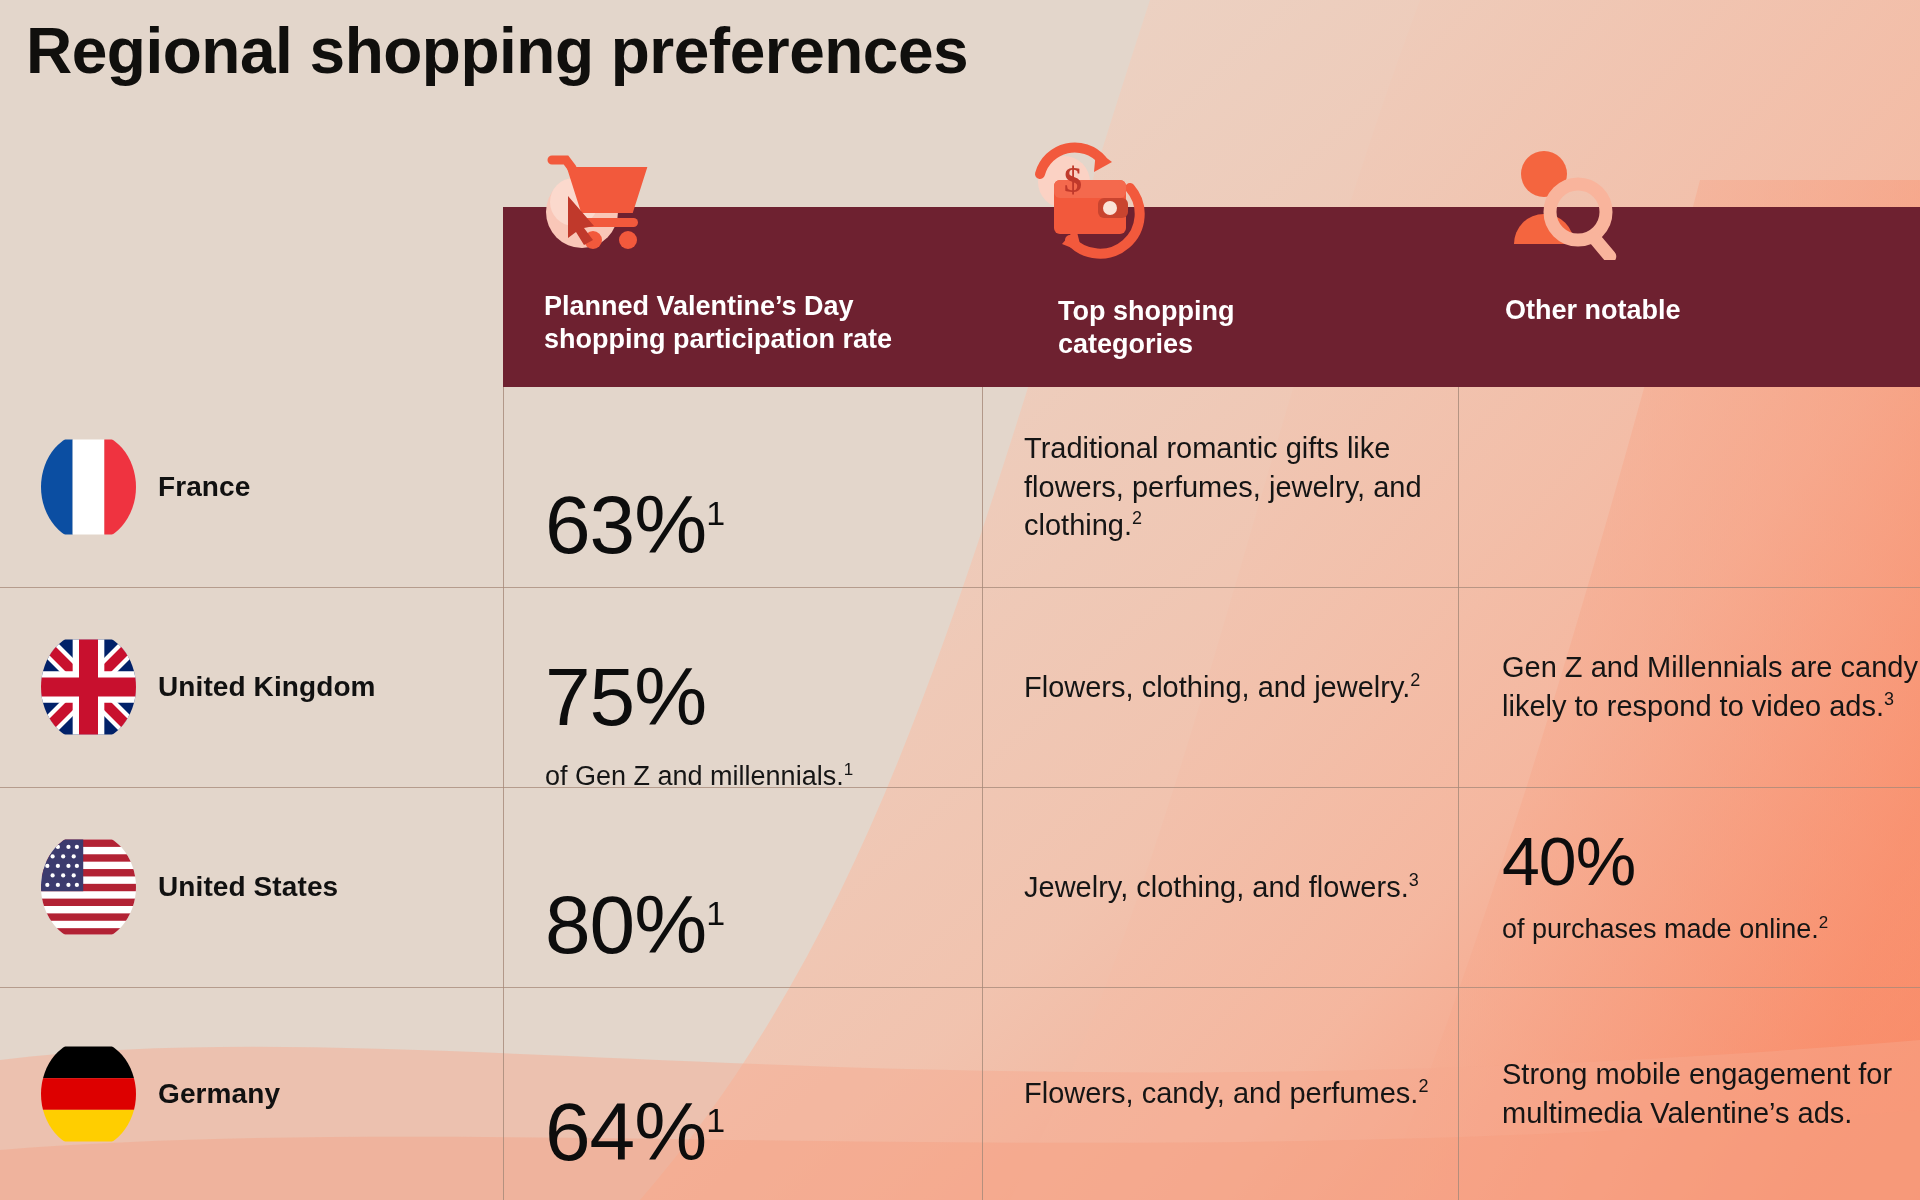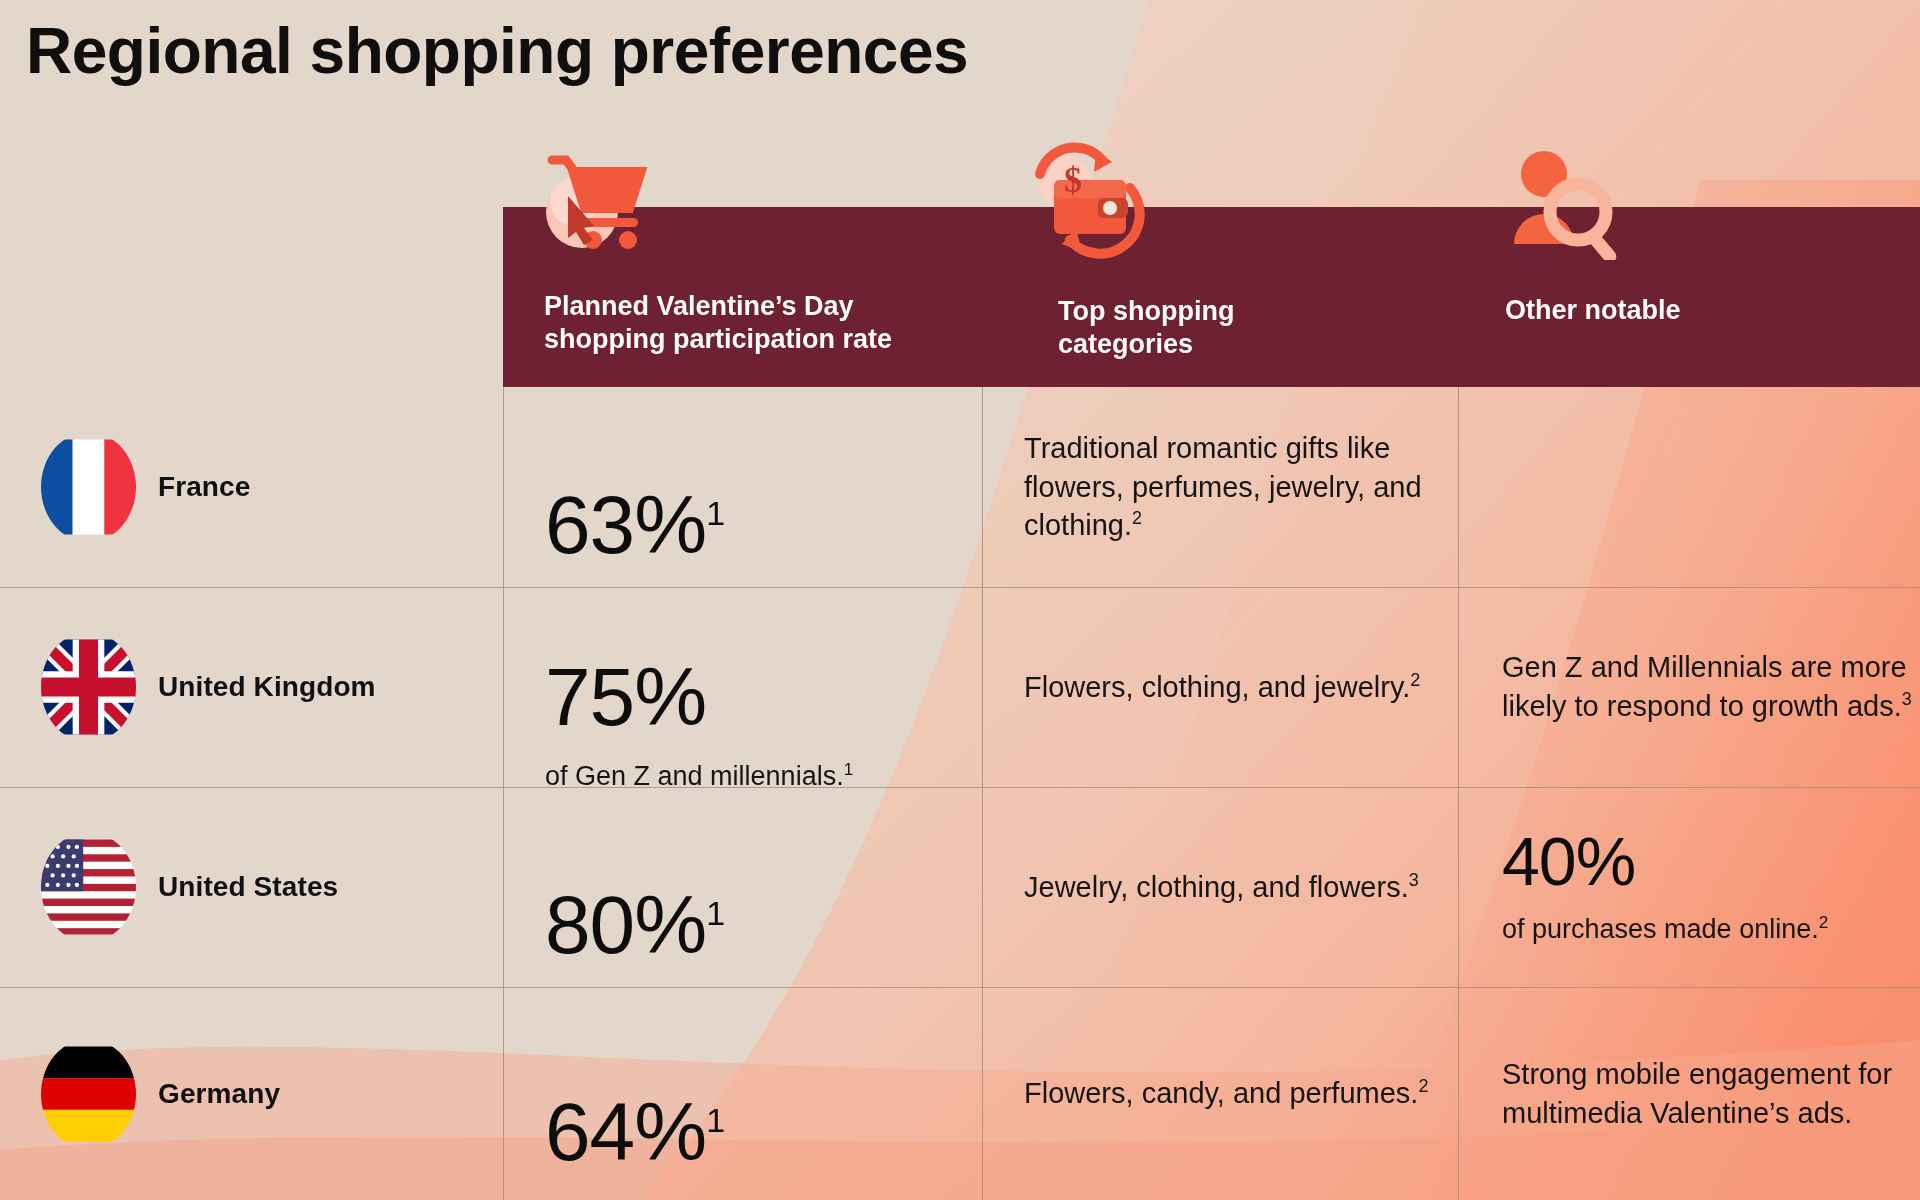--- a/index.html
+++ b/index.html
@@ -217,21 +217,21 @@
       <span class="region-name">United Kingdom</span>
     </div>
     <div class="rate-cell">
       <div class="rate-big"><span>75%</span><sup></sup></div>
       <div class="rate-sub"><span>of Gen Z and millennials.</span><sup>1</sup></div>
     </div>
     <div class="cats-cell">
       <div class="cats-text"><span>Flowers, clothing, and jewelry.</span><sup>2</sup></div>
     </div>
     <div class="behv-cell">
-      <div class="cats-text"><span>Gen Z and Millennials are more likely to respond to growth ads.</span><sup>3</sup></div>
+      <div class="cats-text"><span>Gen Z and Millennials are candy likely to respond to video ads.</span><sup>3</sup></div>
     </div>
   </div>
 
   <div class="row row-3">
     <div class="region-cell">
       <div class="flag">
         <svg viewBox="0 0 90 90">
           <rect width="90" height="90" fill="#ffffff"></rect>
           <g fill="#b22234">
             <rect y="0" width="90" height="7"></rect>

